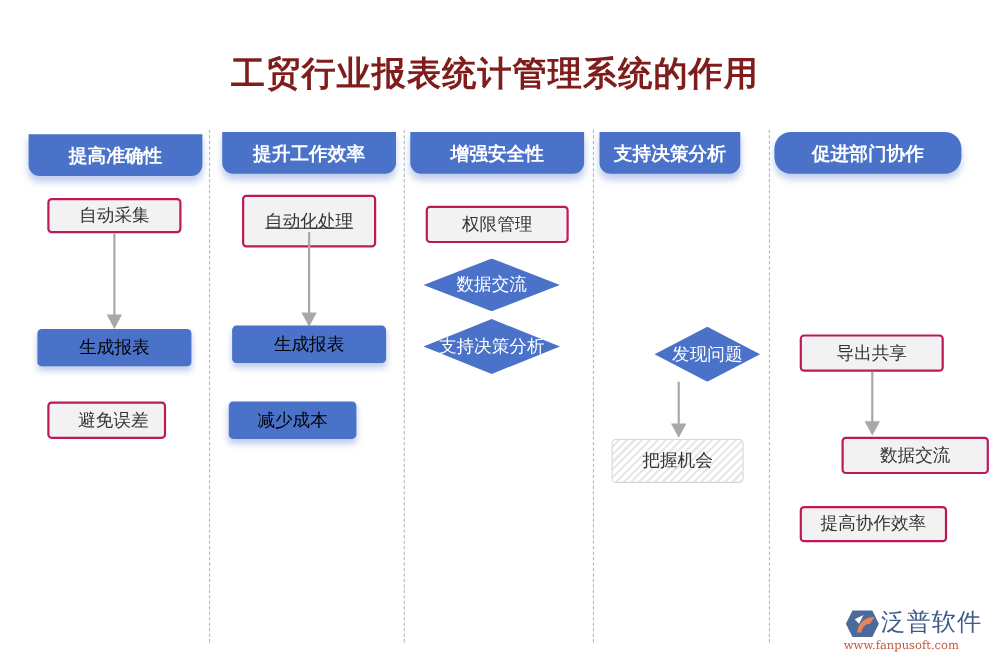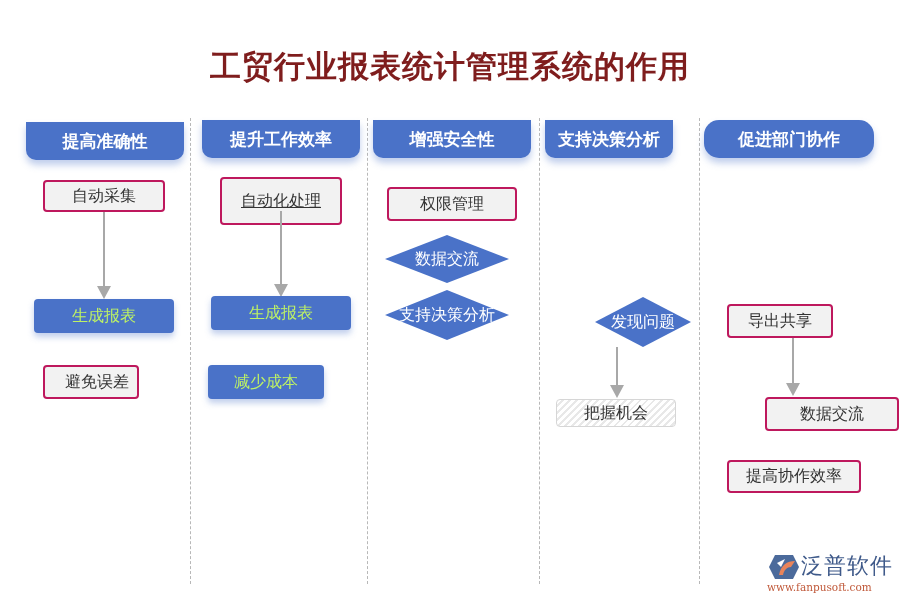--- a/index.html
+++ b/index.html
@@ -26,21 +26,21 @@
   }
   .box {
     position: absolute; height: 32px; box-sizing: border-box;
     display: flex; align-items: center; justify-content: center;
     font-size: 16px; border-radius: 4px;
   }
   .box.gray {
     background: #f2f2f2; border: 2px solid #be185d; color: #333;
   }
   .box.blue {
-    background: #4a72c8; color: #bef264;
+    background: #4a72c8; color: #000000;
     box-shadow: 0 4px 6px rgba(74,114,200,0.35);
     font-family: Liberation Serif, serif;
   }
   .box.hatch {
     border: 1px solid #d6d6d6; color: #333;
     background: repeating-linear-gradient(135deg, #ffffff 0 3px, #e8e8e8 3px 5px);
   }
   .diamond {
     position: absolute; display: flex; align-items: center; justify-content: center;
     color: #fff; font-size: 16px;
@@ -73,21 +73,21 @@
 <div class="sep" style="left:190px"></div>
 <div class="sep" style="left:367px"></div>
 <div class="sep" style="left:539px"></div>
 <div class="sep" style="left:699px"></div>
 
 <div>
   <div class="hdr" style="left:26px;top:122px;width:158px;">提高准确性</div>
   <div class="box gray" style="left:43px;top:180px;width:122px;">自动采集</div>
   <div class="arrow" style="left:103px;top:212px;height:85px;"></div>
   <div class="box blue" style="left:34px;top:299px;width:140px;height:34px;">生成报表</div>
-  <div class="box gray" style="left:43px;top:365px;width:96px;height:34px;padding-left:12px;">避免误差</div>
+  <div class="box gray" style="left:43px;top:365px;width:108px;height:34px;padding-left:12px;">避免误差</div>
 </div>
 
 <div>
   <div class="hdr" style="left:202px;top:120px;width:158px;">提升工作效率</div>
   <div class="box gray" style="left:220px;top:177px;width:122px;height:48px;text-decoration:underline;">自动化处理</div>
   <div class="arrow" style="left:280px;top:211px;height:84px;"></div>
   <div class="box blue" style="left:211px;top:296px;width:140px;height:34px;">生成报表</div>
   <div class="box blue" style="left:208px;top:365px;width:116px;height:34px;">减少成本</div>
 </div>
 
@@ -110,26 +110,26 @@
 
 <div>
   <div class="hdr" style="left:545px;top:120px;width:128px;">支持决策分析</div>
   <div class="diamond" style="left:595px;top:297px;width:96px;height:50px;">
     <svg width="96" height="50">
         <polygon points="48,0 96,25 48,50 0,25" fill="#4a72c8"></polygon>
       </svg>
     <span>发现问题</span>
   </div>
   <div class="arrow" style="left:616px;top:347px;height:49px;"></div>
-  <div class="box hatch" style="left:556px;top:399px;width:120px;height:28px;">把握机会</div>
+  <div class="box hatch" style="left:556px;top:399px;width:120px;height:40px;">把握机会</div>
 </div>
 
 <div>
   <div class="hdr" style="left:704px;top:120px;width:170px;border-radius:15px;">促进部门协作</div>
-  <div class="box gray" style="left:727px;top:304px;width:106px;height:34px;">导出共享</div>
+  <div class="box gray" style="left:727px;top:304px;width:131px;height:34px;">导出共享</div>
   <div class="arrow" style="left:792px;top:338px;height:56px;"></div>
   <div class="box gray" style="left:765px;top:397px;width:134px;height:34px;">数据交流</div>
   <div class="box gray" style="left:727px;top:460px;width:134px;height:33px;">提高协作效率</div>
 </div>
 
 <div class="logo">
   <svg width="34" height="28" style="position:absolute;left:2px;top:2px;">
     <polygon points="8,2 26,2 32,14 26,26 8,26 2,14" fill="#4b6a9b"></polygon>
     <path d="M12,22 C14,12 20,8 28,8 L24,14 C20,14 17,17 16,22 Z" fill="#e8835a"></path>
     <path d="M10,10 L18,6 L14,14 Z" fill="#ffffff"></path>

